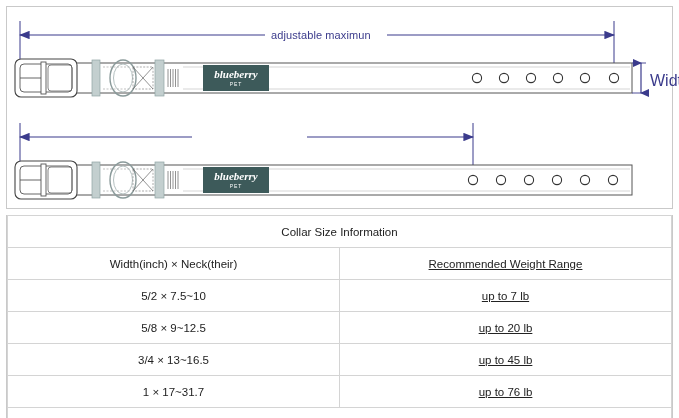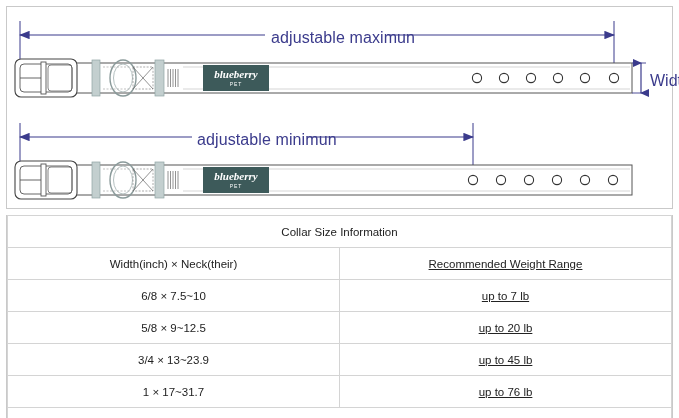--- a/index.html
+++ b/index.html
@@ -11,21 +11,21 @@
   .page{position:relative;width:679px;height:418px;box-sizing:border-box;}
 
   
   .diagram{
     position:absolute;left:6px;top:6px;width:667px;height:203px;
     border:1px solid #c9c9c9;background:#fff;box-sizing:border-box;
   }
 
   
   .dim-label{
-    position:absolute;font-size:16px;color:#3b3b8c;white-space:nowrap;
+    position:absolute;font-size:11px;color:#3b3b8c;white-space:nowrap;
     letter-spacing:.1px;
   }
   .width-label{
     position:absolute;font-size:16px;color:#3b3b8c;white-space:nowrap;
   }
 
   
   .table-wrap{
     position:absolute;left:6px;top:215px;width:667px;height:236px;
     border:1px solid #c9c9c9;border-top:none;box-sizing:border-box;
@@ -184,44 +184,43 @@
           <circle cx="494" cy="173" r="4.6"></circle>
           <circle cx="522" cy="173" r="4.6"></circle>
           <circle cx="550" cy="173" r="4.6"></circle>
           <circle cx="578" cy="173" r="4.6"></circle>
           <circle cx="606" cy="173" r="4.6"></circle>
         </g>
       </g>
     </svg>
 
     <div class="dim-label" style="left:264px;top:22px;">adjustable maximun</div>
-    <div class="dim-label" style="left:190px;top:124px;">adjustable minimun</div>
     <div class="width-label" style="left:643px;top:65px;">Width</div>
   </div>
 
   <div class="table-wrap">
     <table class="size">
       <tbody>
           <tr>
         <td class="title-cell" colspan="2">Collar Size Information</td>
       </tr>
       <tr>
         <td class="col-a hdr">Width(inch)  ×  Neck(their)</td>
         <td class="col-b hdr">Recommended Weight Range</td>
       </tr>
       <tr>
-        <td class="col-a">6/8 × 7.5~10</td>
+        <td class="col-a">5/2 × 7.5~10</td>
         <td class="col-b">up to 7 lb</td>
       </tr>
       <tr>
         <td class="col-a">5/8 × 9~12.5</td>
         <td class="col-b">up to 20 lb</td>
       </tr>
       <tr>
-        <td class="col-a">3/4 × 13~23.9</td>
+        <td class="col-a">3/4 × 13~16.5</td>
         <td class="col-b">up to 45 lb</td>
       </tr>
       <tr>
         <td class="col-a">1 × 17~31.7</td>
         <td class="col-b">up to 76 lb</td>
       </tr>
       <tr>
         <td class="tips-cell" colspan="2">Tips: Measure the circumference of pet's neck. It should be snug enough to fit 2fingers between dog's neck &amp; their collar.</td>
       </tr>
     </tbody>

